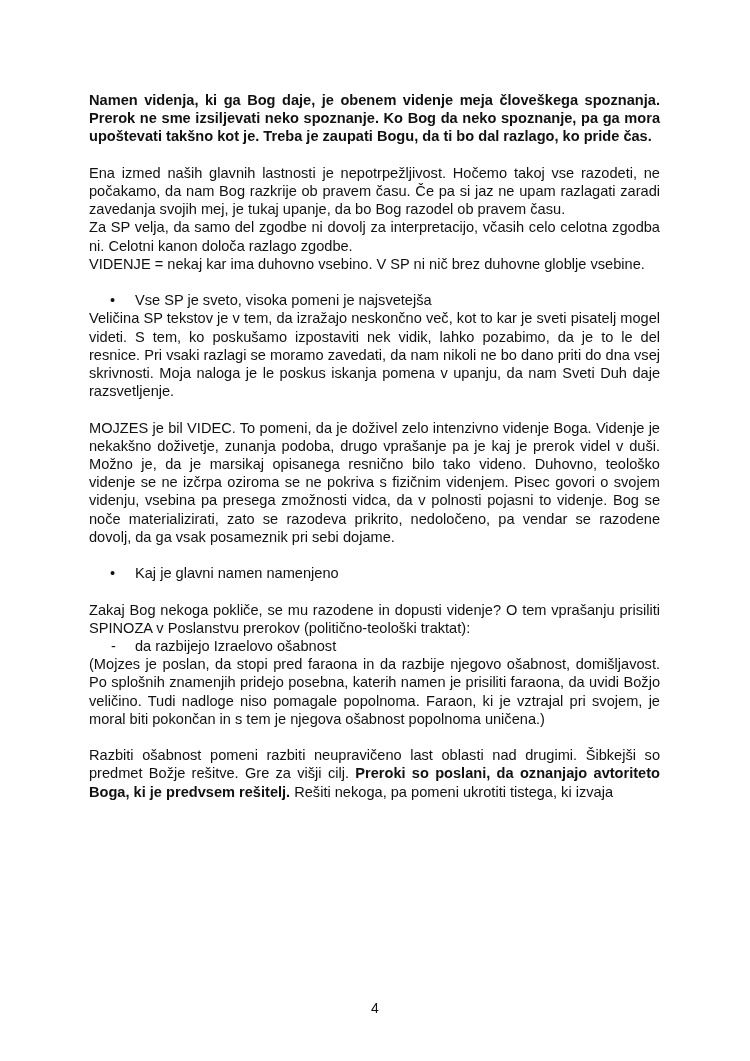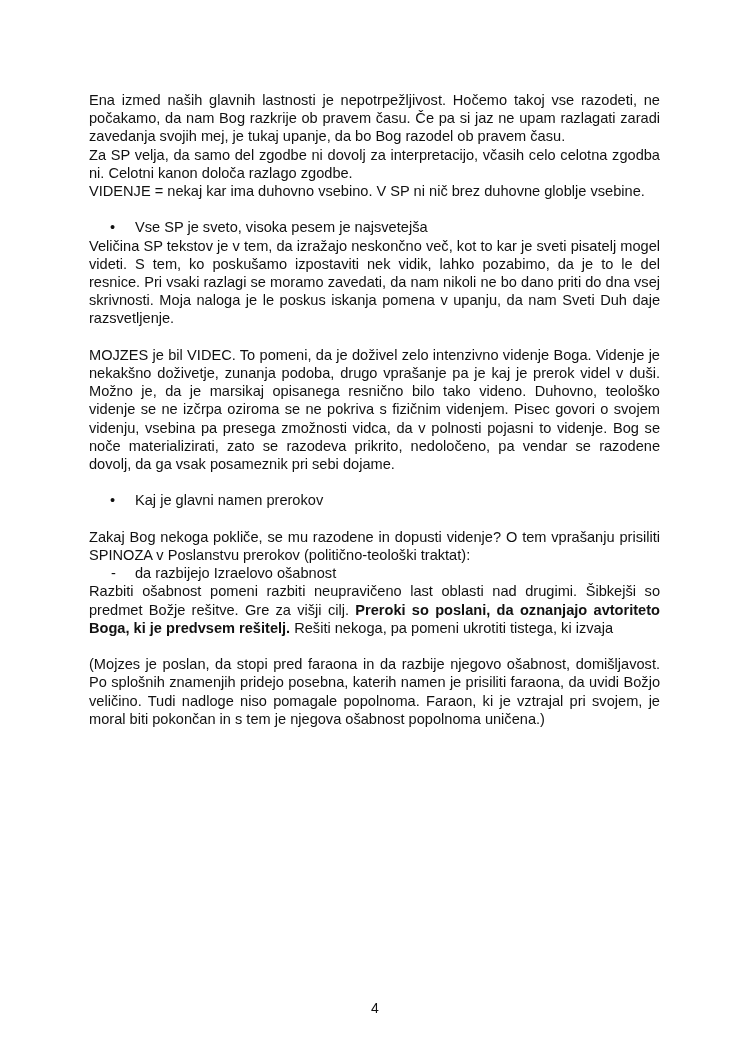--- a/index.html
+++ b/index.html
@@ -57,45 +57,46 @@
       top: 1000px;
       text-align: center;
       font-size: 14px;
     }
   </style>
 </head>
 <body>
 
 <div class="page">
 
+  <p class="para bold">Namen videnja, ki ga Bog daje, je obenem videnje meja človeškega spoznanja. Prerok ne sme izsiljevati neko spoznanje. Ko Bog da neko spoznanje, pa ga mora upoštevati takšno kot je. Treba je zaupati Bogu, da ti bo dal razlago, ko pride čas.</p>
 
   <p class="para tight">Ena izmed naših glavnih lastnosti je nepotrpežljivost. Hočemo takoj vse razodeti, ne počakamo, da nam Bog razkrije ob pravem času. Če pa si jaz ne upam razlagati zaradi zavedanja svojih mej, je tukaj upanje, da bo Bog razodel ob pravem času.</p>
   <p class="para tight">Za SP velja, da samo del zgodbe ni dovolj za interpretacijo, včasih celo celotna zgodba ni. Celotni kanon določa razlago zgodbe.</p>
 
   <p class="para">VIDENJE = nekaj kar ima duhovno vsebino. V SP ni nič brez duhovne globlje vsebine.</p>
   <div class="bullet-item">
     <span class="marker">•</span>
-    <span>Vse SP je sveto, visoka pesem je najsvetejša</span>
+    <span>Vse SP je sveto, visoka pomeni je najsvetejša</span>
   </div>
   <p class="para">Veličina SP tekstov je v tem, da izražajo neskončno več, kot to kar je sveti pisatelj mogel videti. S tem, ko poskušamo izpostaviti nek vidik, lahko pozabimo, da je to le del resnice. Pri vsaki razlagi se moramo zavedati, da nam nikoli ne bo dano priti do dna vsej skrivnosti. Moja naloga je le poskus iskanja pomena v upanju, da nam Sveti Duh daje razsvetljenje.</p>
 
   <p class="para">MOJZES je bil VIDEC. To pomeni, da je doživel zelo intenzivno videnje Boga. Videnje je nekakšno doživetje, zunanja podoba, drugo vprašanje pa je kaj je prerok videl v duši. Možno je, da je marsikaj opisanega resnično bilo tako videno. Duhovno, teološko videnje se ne izčrpa oziroma se ne pokriva s fizičnim videnjem. Pisec govori o svojem videnju, vsebina pa presega zmožnosti vidca, da v polnosti pojasni to videnje. Bog se noče materializirati, zato se razodeva prikrito, nedoločeno, pa vendar se razodene dovolj, da ga vsak posameznik pri sebi dojame.</p>
 
 
   <div class="bullet-item">
     <span class="marker">•</span>
-    <span>Kaj je glavni namen prerokov</span>
+    <span>Kaj je glavni namen namenjeno</span>
   </div>
   <div class="spacer"></div>
 
   <p class="para tight">Zakaj Bog nekoga pokliče, se mu razodene in dopusti videnje? O tem vprašanju prisiliti SPINOZA v Poslanstvu prerokov (politično-teološki traktat):</p>
   <div class="dash-item">
     <span class="marker">-</span>
     <span>da razbijejo Izraelovo ošabnost</span>
   </div>
 
+  <p class="para">(Mojzes je poslan, da stopi pred faraona in da razbije njegovo ošabnost, domišljavost. Po splošnih znamenjih pridejo posebna, katerih namen je prisiliti faraona, da uvidi Božjo veličino. Tudi nadloge niso pomagale popolnoma. Faraon, ki je vztrajal pri svojem, je moral biti pokončan in s tem je njegova ošabnost popolnoma uničena.)</p>
+
   <p class="para"><span>Razbiti ošabnost pomeni razbiti neupravičeno last oblasti nad drugimi. Šibkejši so predmet Božje rešitve. Gre za višji cilj. </span><span class="bold">Preroki so poslani, da oznanjajo avtoriteto Boga, ki je predvsem rešitelj.</span><span> Rešiti nekoga, pa pomeni ukrotiti tistega, ki izvaja</span></p>
-
-  <p class="para">(Mojzes je poslan, da stopi pred faraona in da razbije njegovo ošabnost, domišljavost. Po splošnih znamenjih pridejo posebna, katerih namen je prisiliti faraona, da uvidi Božjo veličino. Tudi nadloge niso pomagale popolnoma. Faraon, ki je vztrajal pri svojem, je moral biti pokončan in s tem je njegova ošabnost popolnoma uničena.)</p>
 
 </div>
 
 <div class="page-number">4</div>
 
 </body></html>

